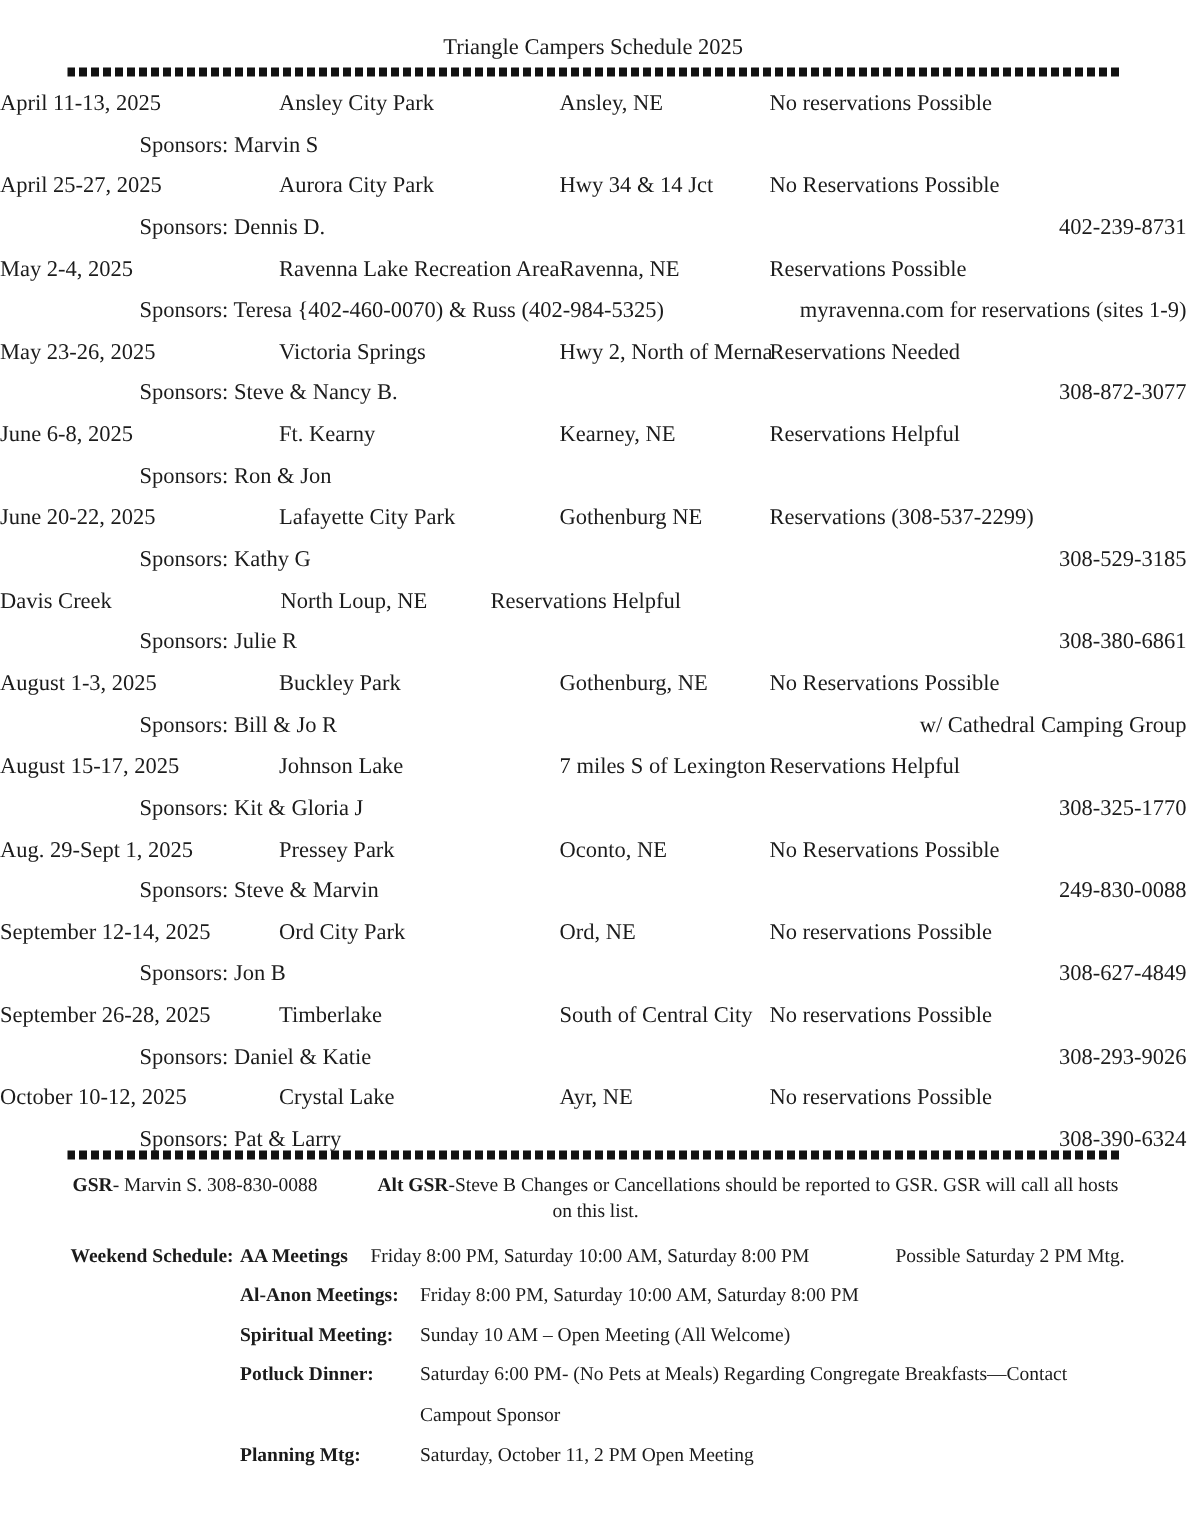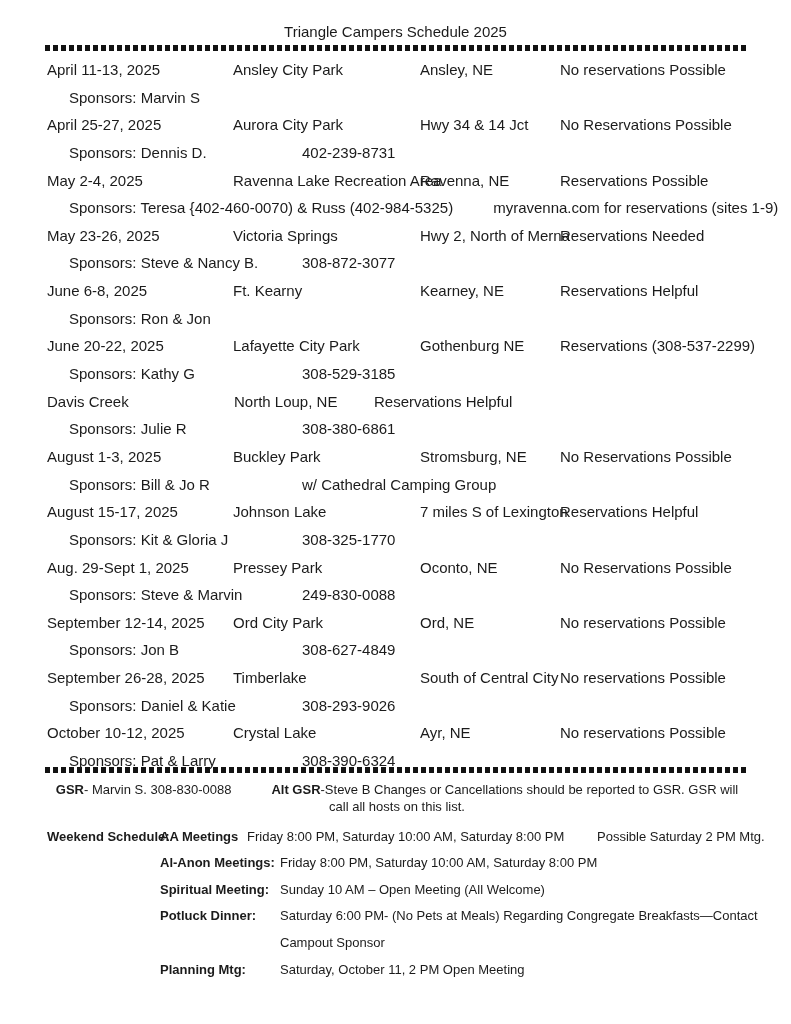--- a/index.html
+++ b/index.html
@@ -3,21 +3,21 @@
 <meta charset="utf-8">
 <style>
   html,body { margin:0; padding:0; }
   body {
     width:791px; height:1024px;
     background:#ffffff;
     font-family:"Liberation Sans", sans-serif;
     color:#1b1b1b;
     overflow:hidden;
   }
-  .page { position:relative; width:791px; height:1024px; }
+  .page { position:relative; width:791px; height:1024px;font-family:Liberation Serif, serif; }
 
   .title {
     padding-top:23px;
     text-align:center;
     font-size:15px;
     line-height:18px;
   }
 
   .dotline {
     margin-left:45px;
@@ -28,26 +28,26 @@
   .dotline.top { margin-top:4px; }
   .dotline.bottom { margin-top:-8px; }
 
   .sched { margin-top:5px; }
   .srow-main, .srow-sponsor {
     height:27.65px; line-height:27.65px;
     white-space:nowrap;
     display:flex;
     font-size:15px;
   }
-  .srow-main { padding-left:47px; }
+  .srow-main { }
   .c-date  { width:186px; flex:0 0 auto; }
   .c-venue { width:187px; flex:0 0 auto; }
   .c-loc   { width:140px; flex:0 0 auto; }
   .c-res   { flex:1 1 auto; }
-  .srow-sponsor { padding-left:69px; }
+  .srow-sponsor { padding-left:93px;justify-content:space-between; }
   .c-sponsor { min-width:233px; flex:0 0 auto; }
   .c-contact { flex:0 0 auto; }
   .c-contact.contact-gap { margin-left:40px; }
 
   .gsr {
     margin:8px 0 0 47px;
     width:700px;
     font-size:13px;
     line-height:17.5px;
     text-align:center;
@@ -166,21 +166,21 @@
       <div class="srow-sponsor">
         <span class="c-sponsor">Sponsors: Julie R</span>
         <span class="c-contact">308-380-6861</span>
       </div>
     </div>
 
     <div>
       <div class="srow-main">
         <span class="c-date">August 1-3, 2025</span>
         <span class="c-venue">Buckley  Park</span>
-        <span class="c-loc">Stromsburg, NE</span>
+        <span class="c-loc">Gothenburg, NE</span>
         <span class="c-res">No Reservations Possible</span>
       </div>
       <div class="srow-sponsor">
         <span class="c-sponsor">Sponsors: Bill &amp; Jo R</span>
         <span class="c-contact">w/ Cathedral Camping Group</span>
       </div>
     </div>
 
     <div>
       <div class="srow-main">

